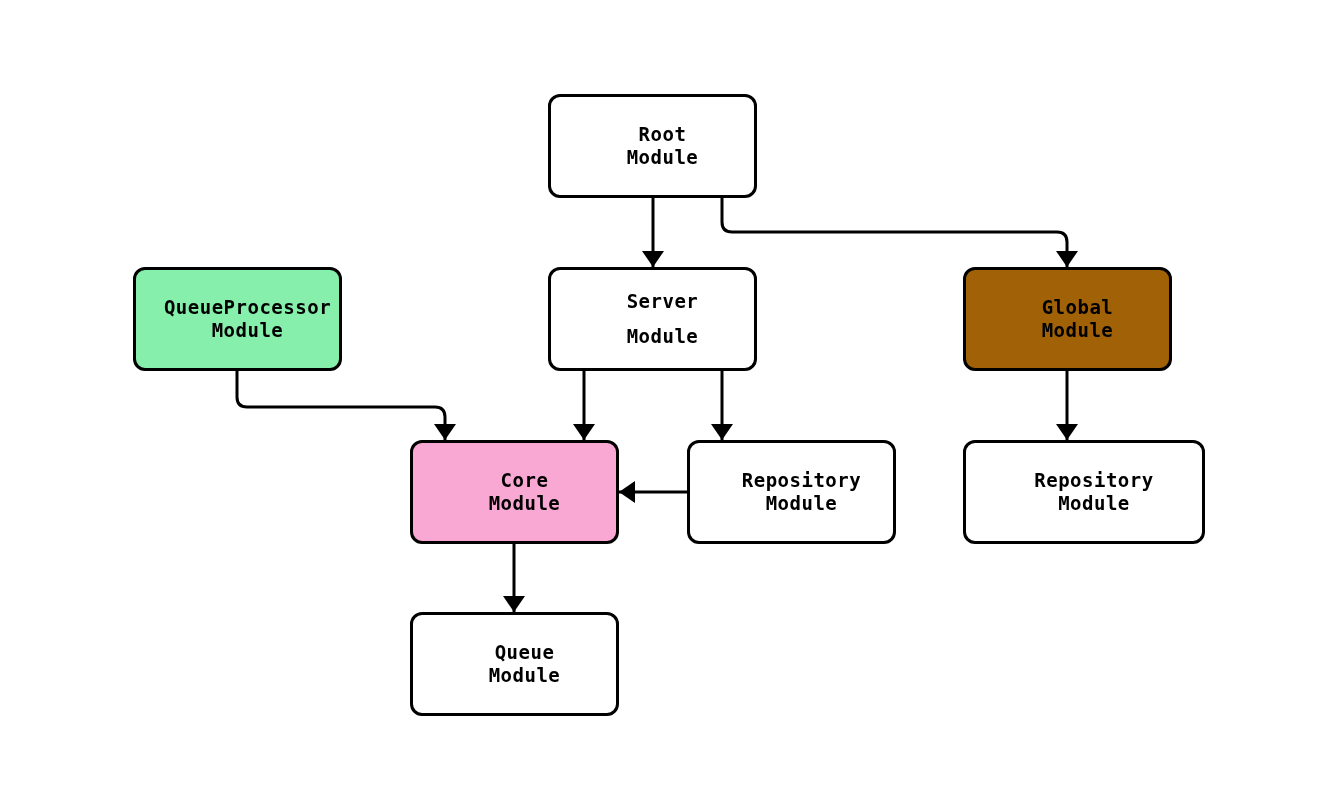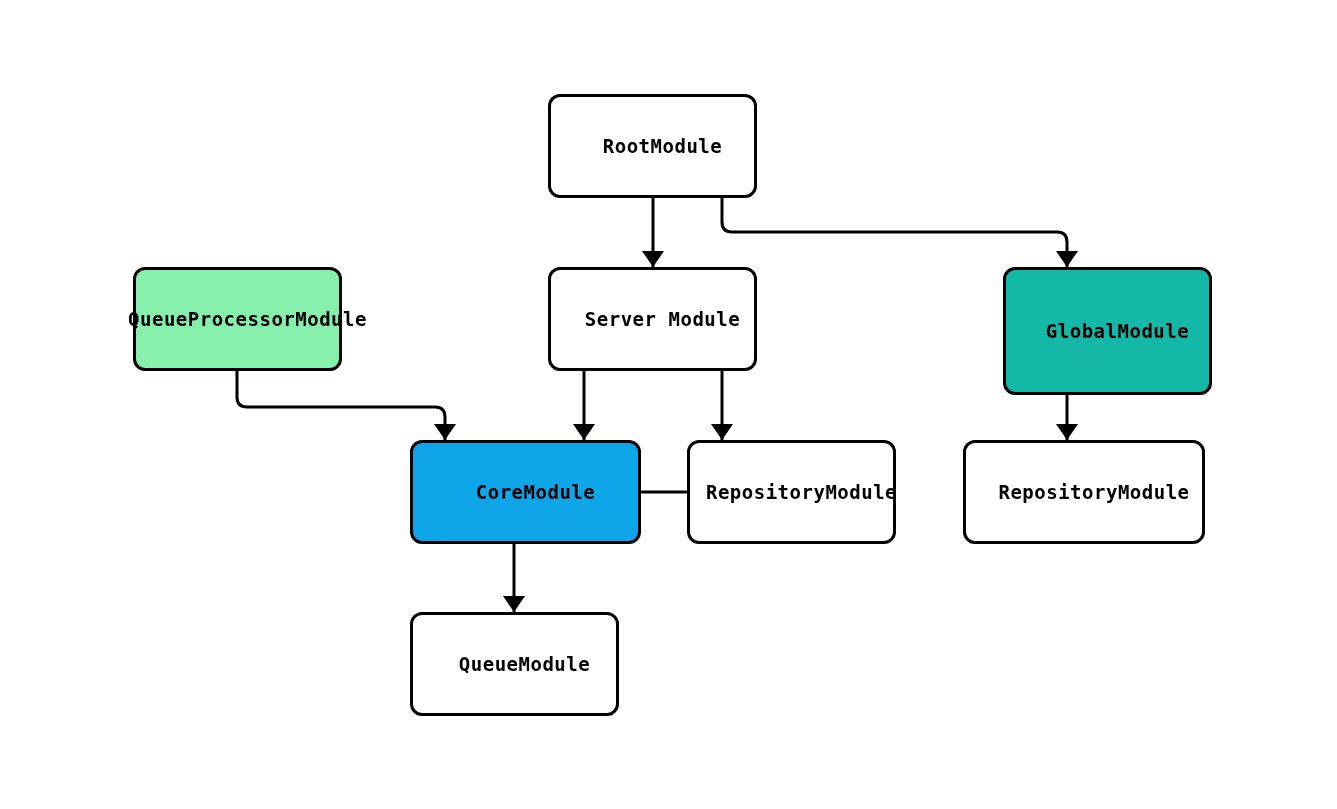--- a/index.html
+++ b/index.html
@@ -21,21 +21,21 @@
     top: 0;
     pointer-events: none;
   }
   .node {
     position: absolute;
     box-sizing: border-box;
     background: #ffffff;
     border: 3px solid #000000;
     border-radius: 12px;
     display: flex;
-    flex-direction: row;
+    flex-direction: column;
     align-items: center;
     justify-content: center;
     text-align: center;
     font-weight: bold;
     font-size: 19px;
     line-height: 23px;
     color: #000000;
     letter-spacing: 0.5px;
     padding-left: 20px;
   }
@@ -71,25 +71,25 @@
         <span>Module</span>
       </div>
       <div class="node" style="left: 133px; top: 267px; width: 209px; height: 104px; background: #86efac; border-color: rgb(0, 0, 0);">
         <span>QueueProcessor</span>
         <span>Module</span>
       </div>
       <div class="node" style="left: 548px; top: 267px; width: 209px; height: 104px; background: rgb(255, 255, 255); border-color: rgb(0, 0, 0); gap: 12px;">
         <span>Server</span>
         <span>Module</span>
       </div>
-      <div class="node" style="left: 963px; top: 267px; width: 209px; height: 128px; background: #14b8a6; border-color: rgb(0, 0, 0); margin-left: 40px;">
+      <div class="node" style="left: 963px; top: 267px; width: 209px; height: 104px; background: #a16207; border-color: rgb(0, 0, 0);">
         <span>Global</span>
         <span>Module</span>
       </div>
-      <div class="node" style="left: 410px; top: 440px; width: 231px; height: 104px; background: #0ea5e9; border-color: rgb(0, 0, 0);">
+      <div class="node" style="left: 410px; top: 440px; width: 209px; height: 104px; background: #f9a8d4; border-color: rgb(0, 0, 0);">
         <span>Core</span>
         <span>Module</span>
       </div>
       <div class="node" style="left: 687px; top: 440px; width: 209px; height: 104px; background: rgb(255, 255, 255); border-color: rgb(0, 0, 0);">
         <span>Repository</span>
         <span>Module</span>
       </div>
       <div class="node" style="left: 963px; top: 440px; width: 242px; height: 104px; background: rgb(255, 255, 255); border-color: rgb(0, 0, 0);">
         <span>Repository</span>
         <span>Module</span>

